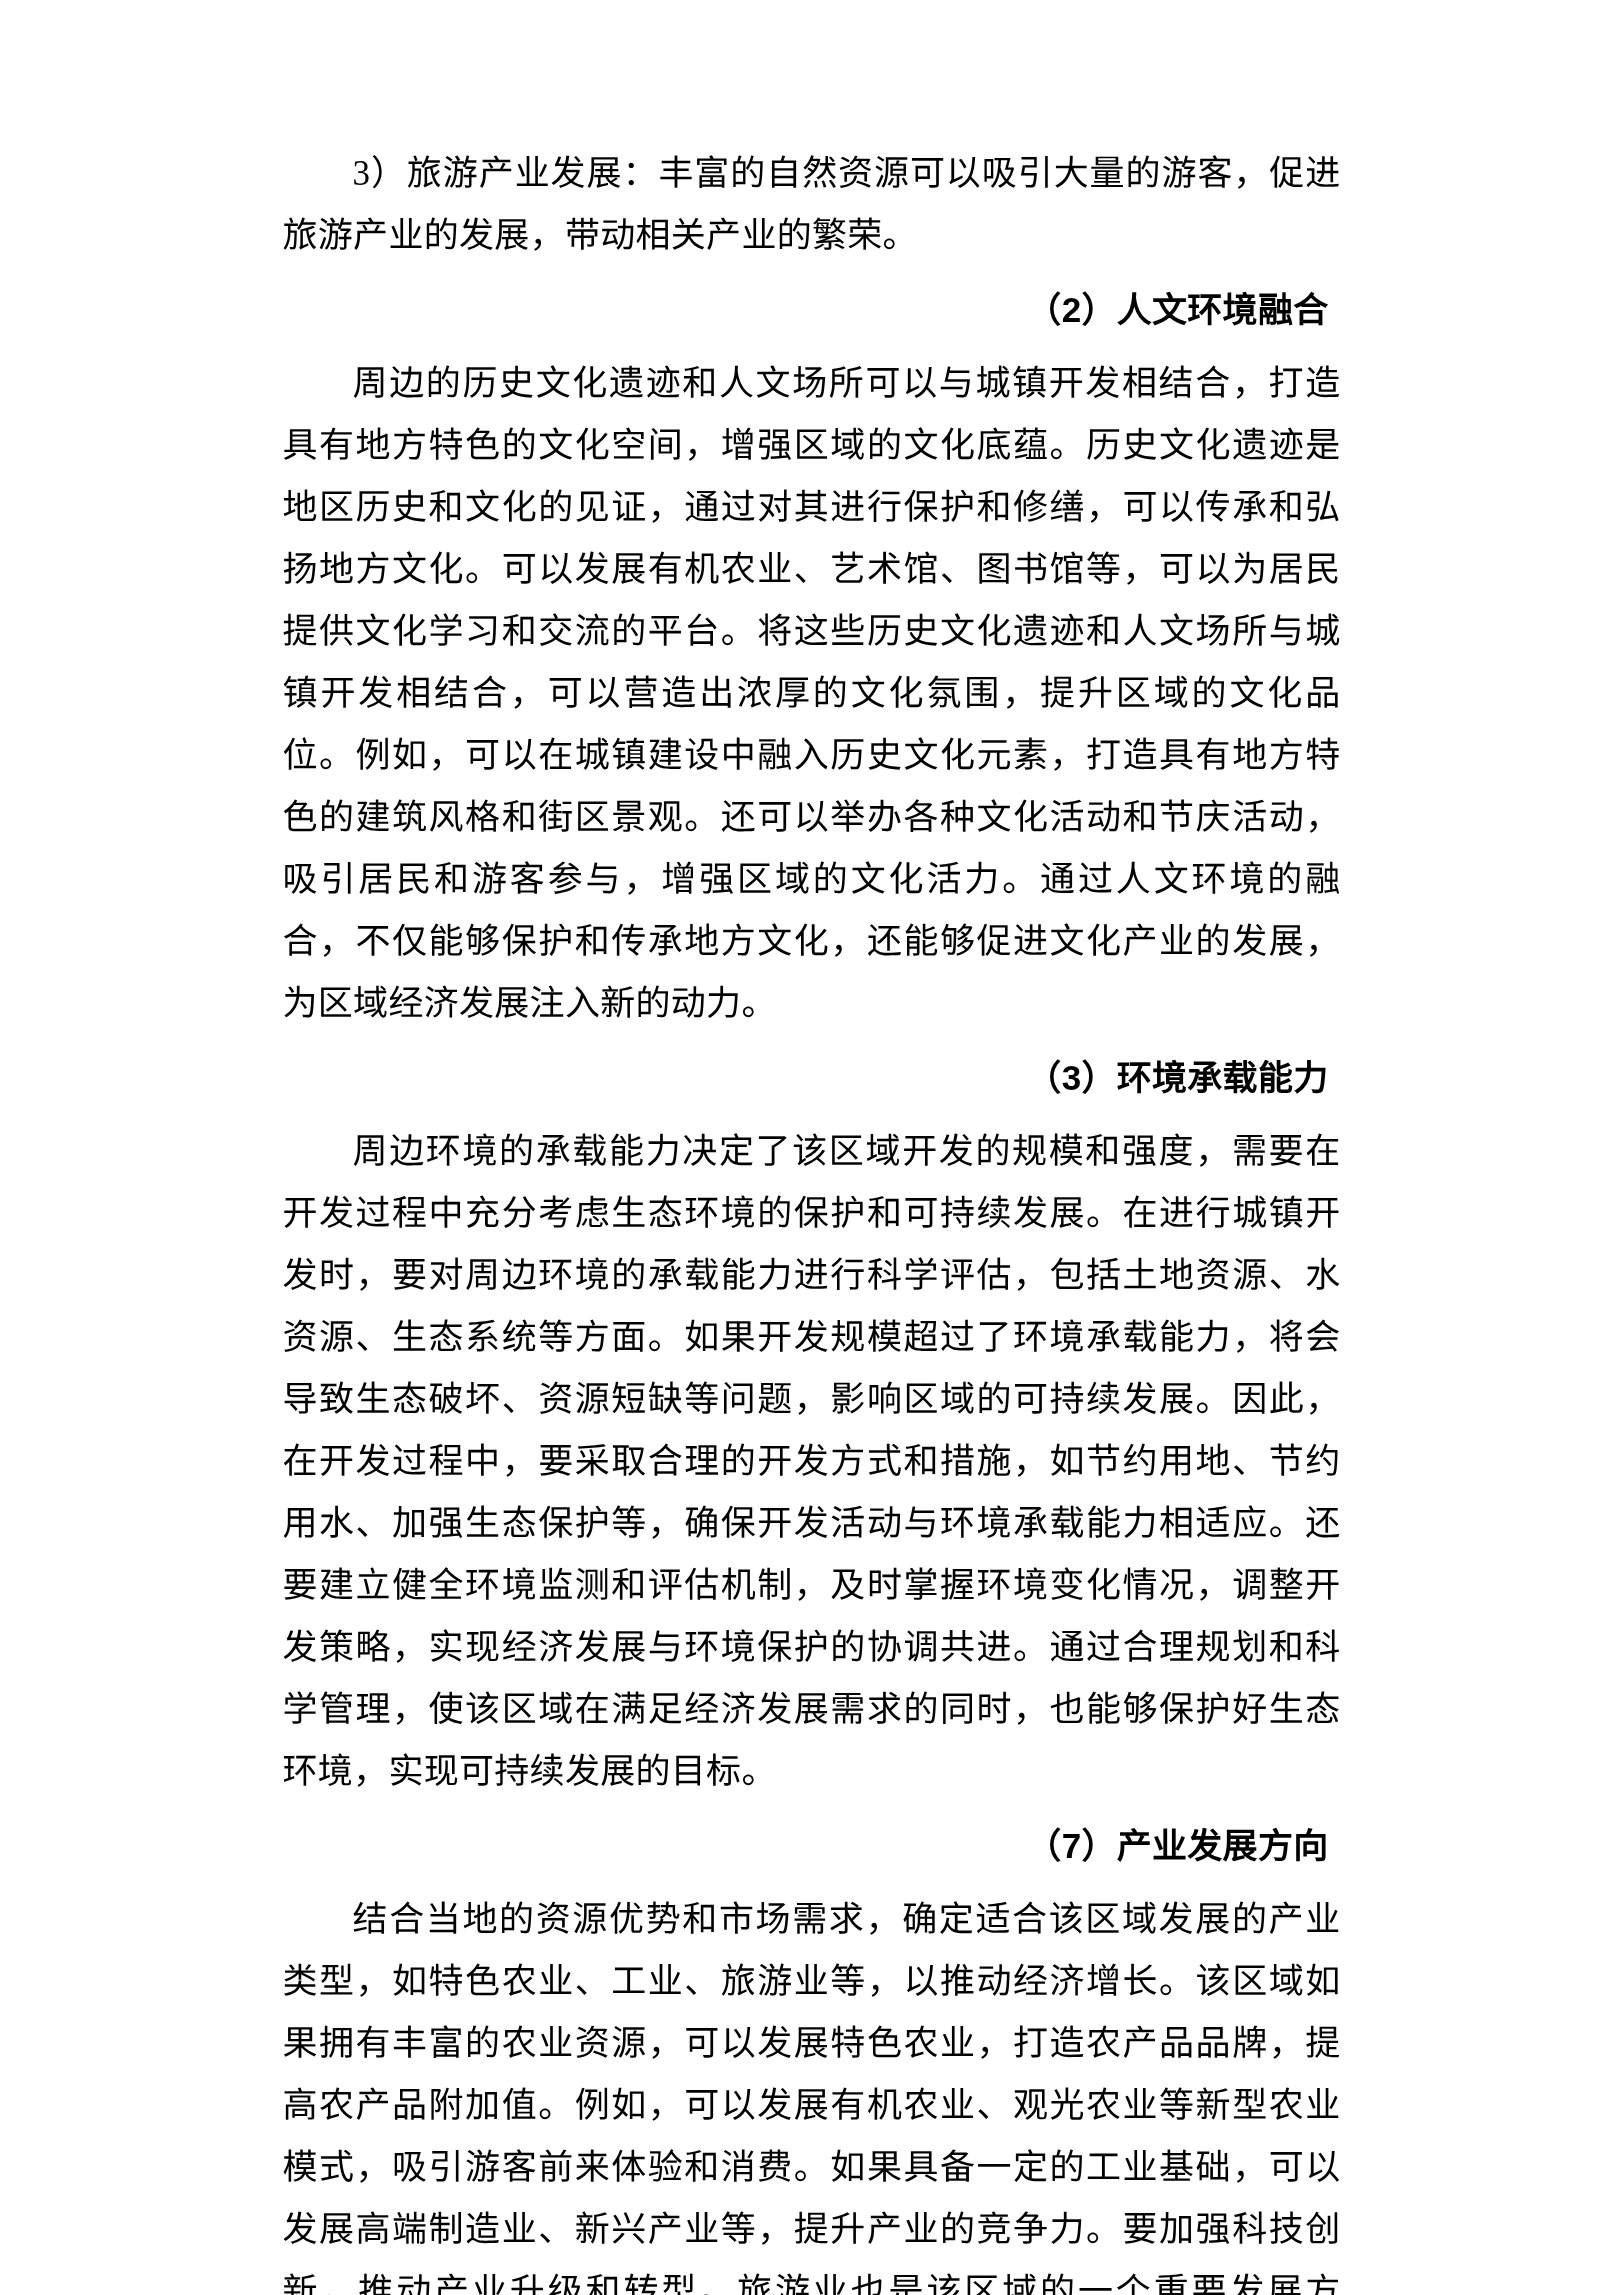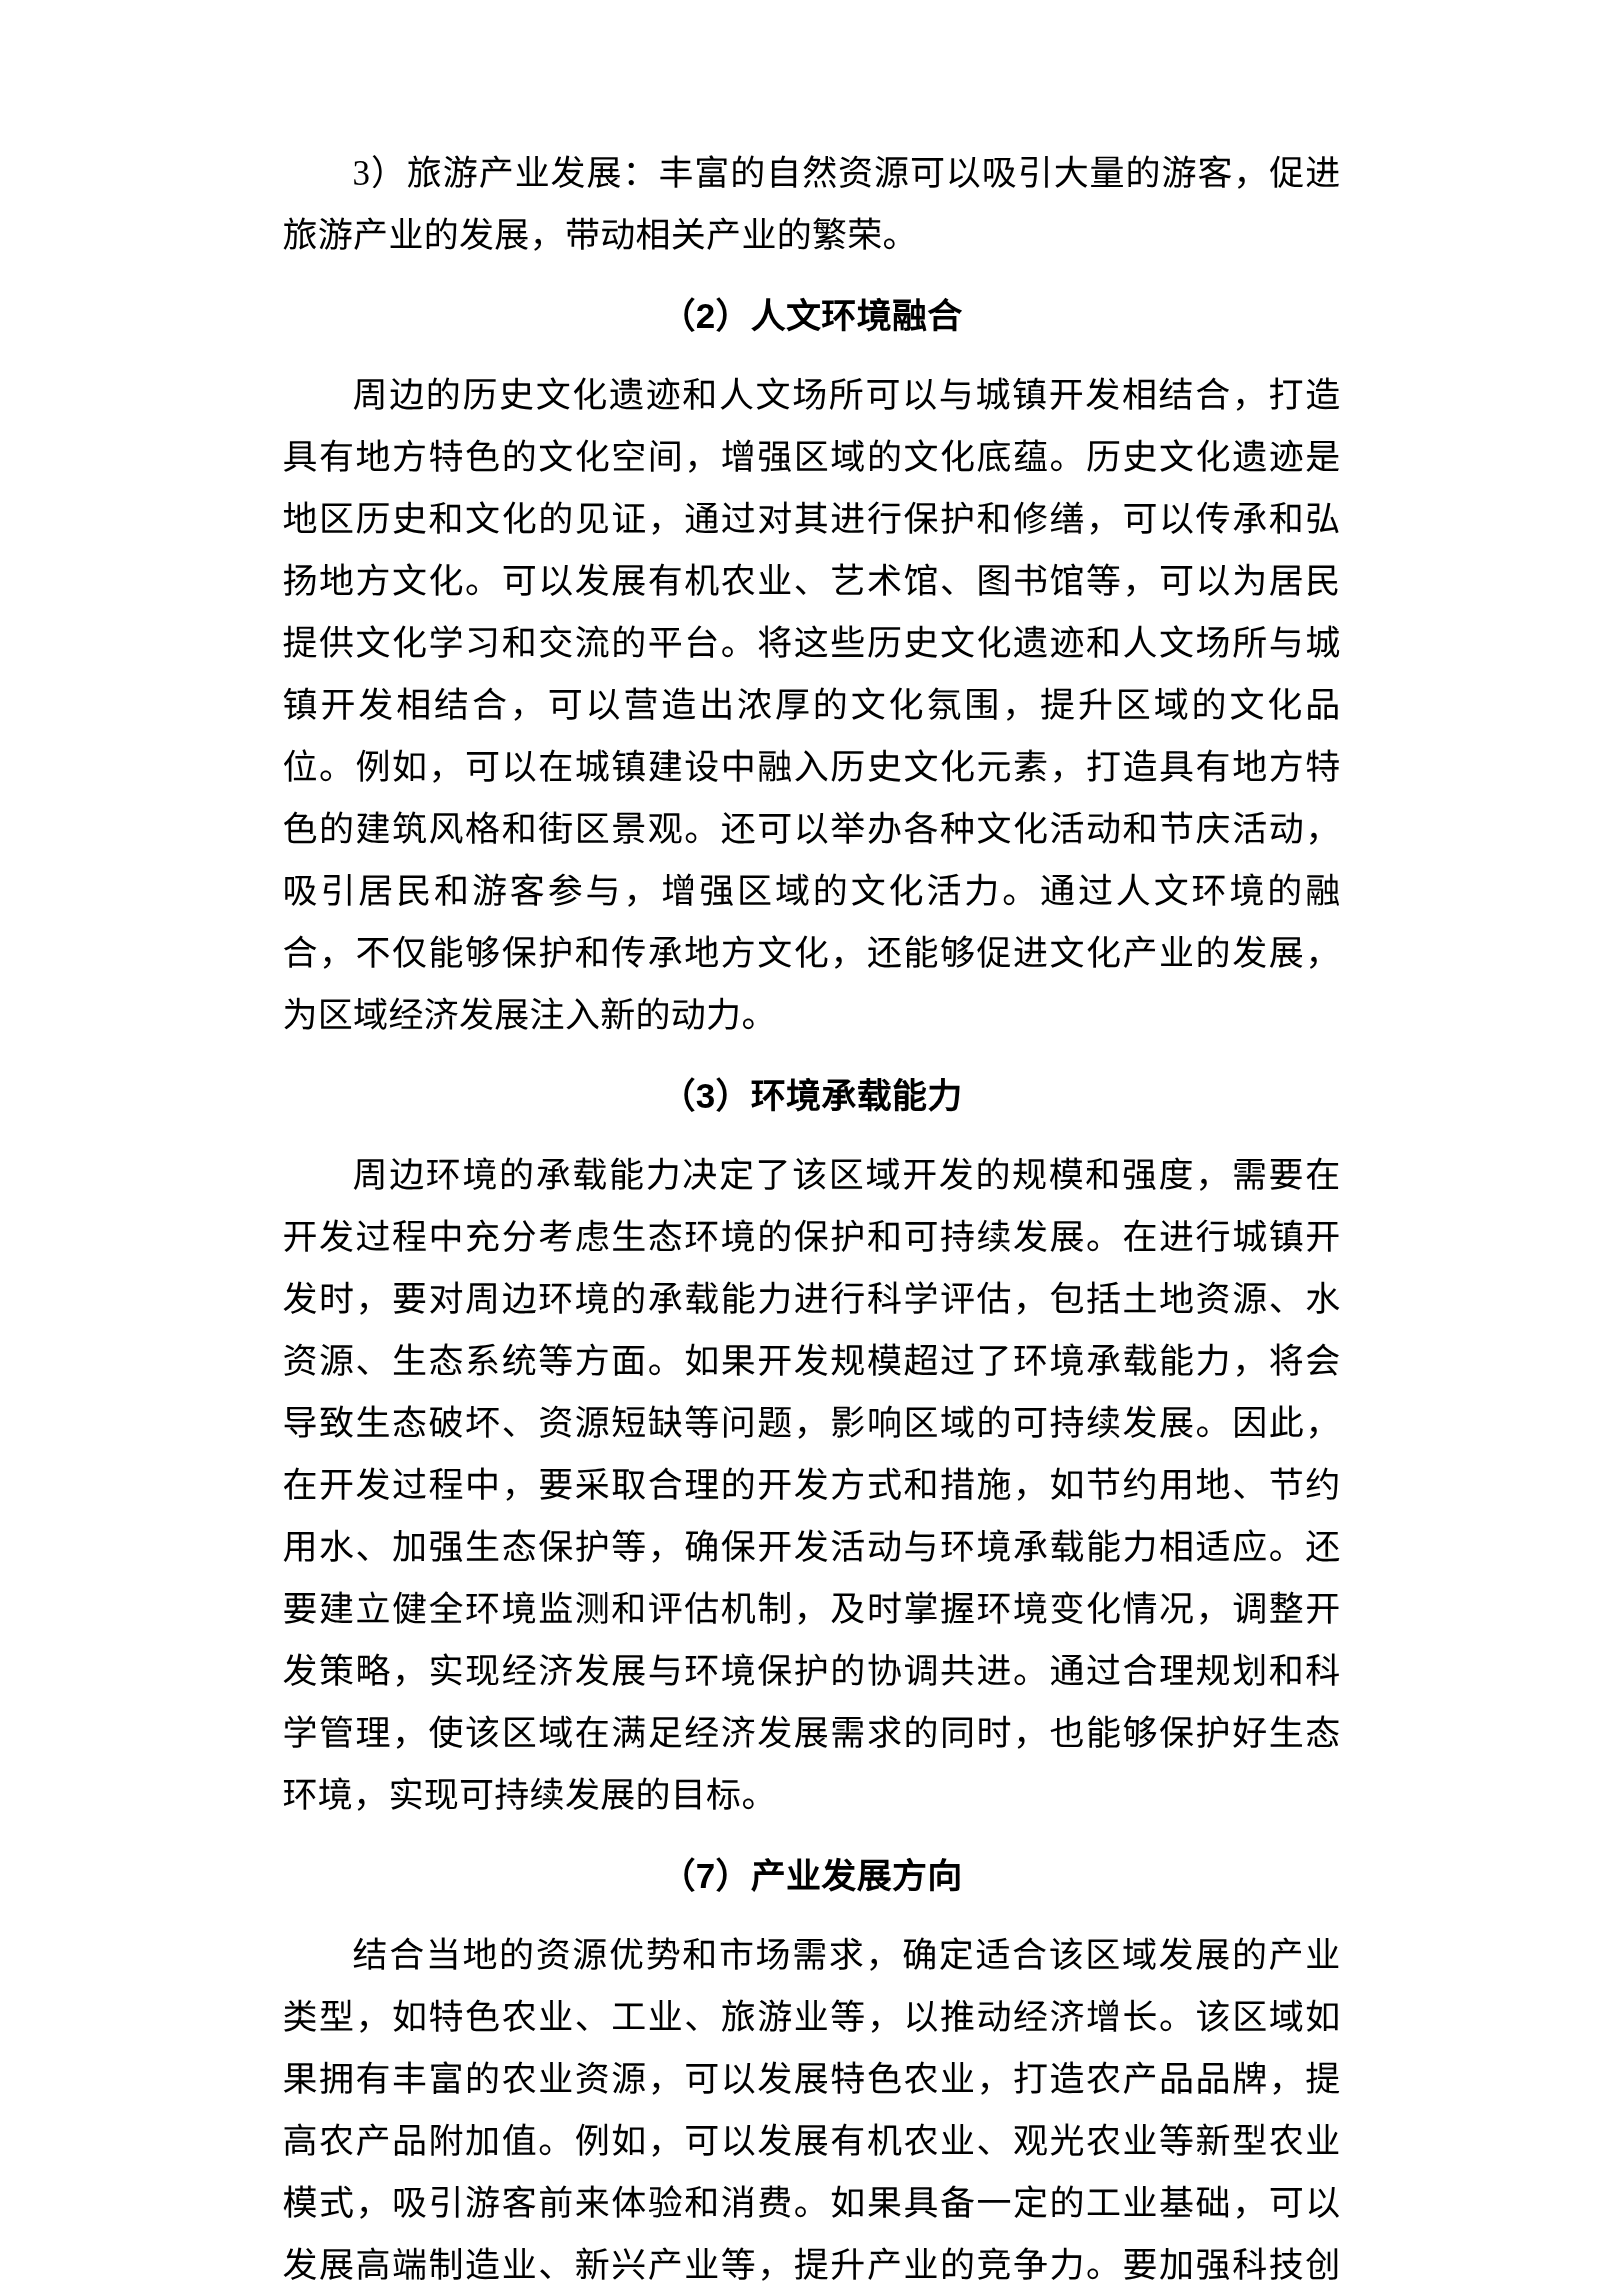--- a/index.html
+++ b/index.html
@@ -22,24 +22,24 @@
     overflow: hidden;
   }
   .body-para {
     margin: 0;
     text-indent: 2em;
     text-align: justify;
     text-justify: inter-ideograph;
     letter-spacing: 0.3px;
   }
   .heading {
-    margin: 18px;
+    margin: 12px;
     font-weight: bold;
     font-family: "Liberation Sans", "DejaVu Sans", sans-serif;
-    text-align: center;
+    text-align: right;
     text-indent: 0;
     letter-spacing: 0.3px;
   }
 </style>
 </head>
 <body>
 
 <div class="page">
   <p class="body-para">3）旅游产业发展：丰富的自然资源可以吸引大量的游客，促进旅游产业的发展，带动相关产业的繁荣。</p>
   <p class="heading">（2）人文环境融合</p>

